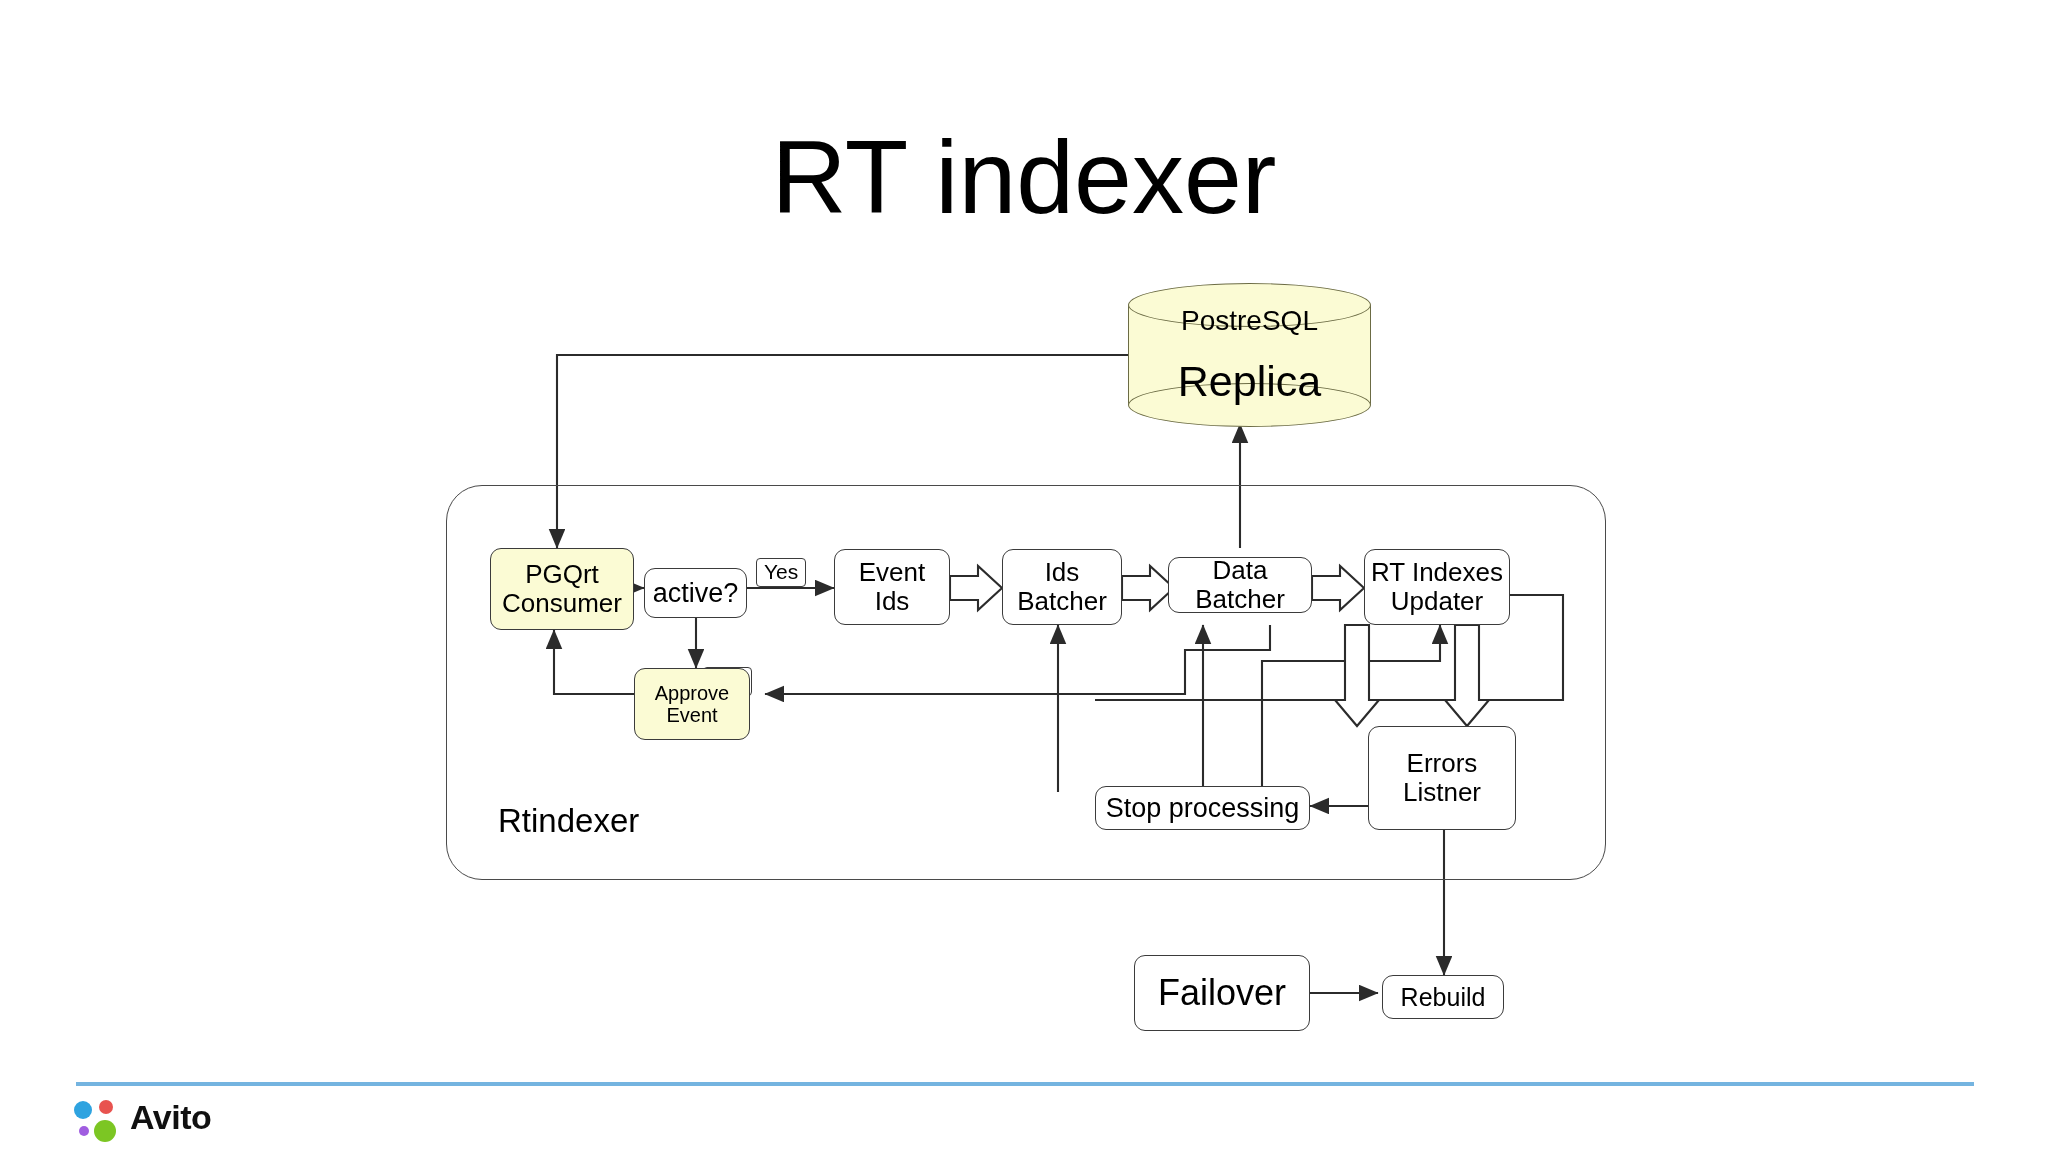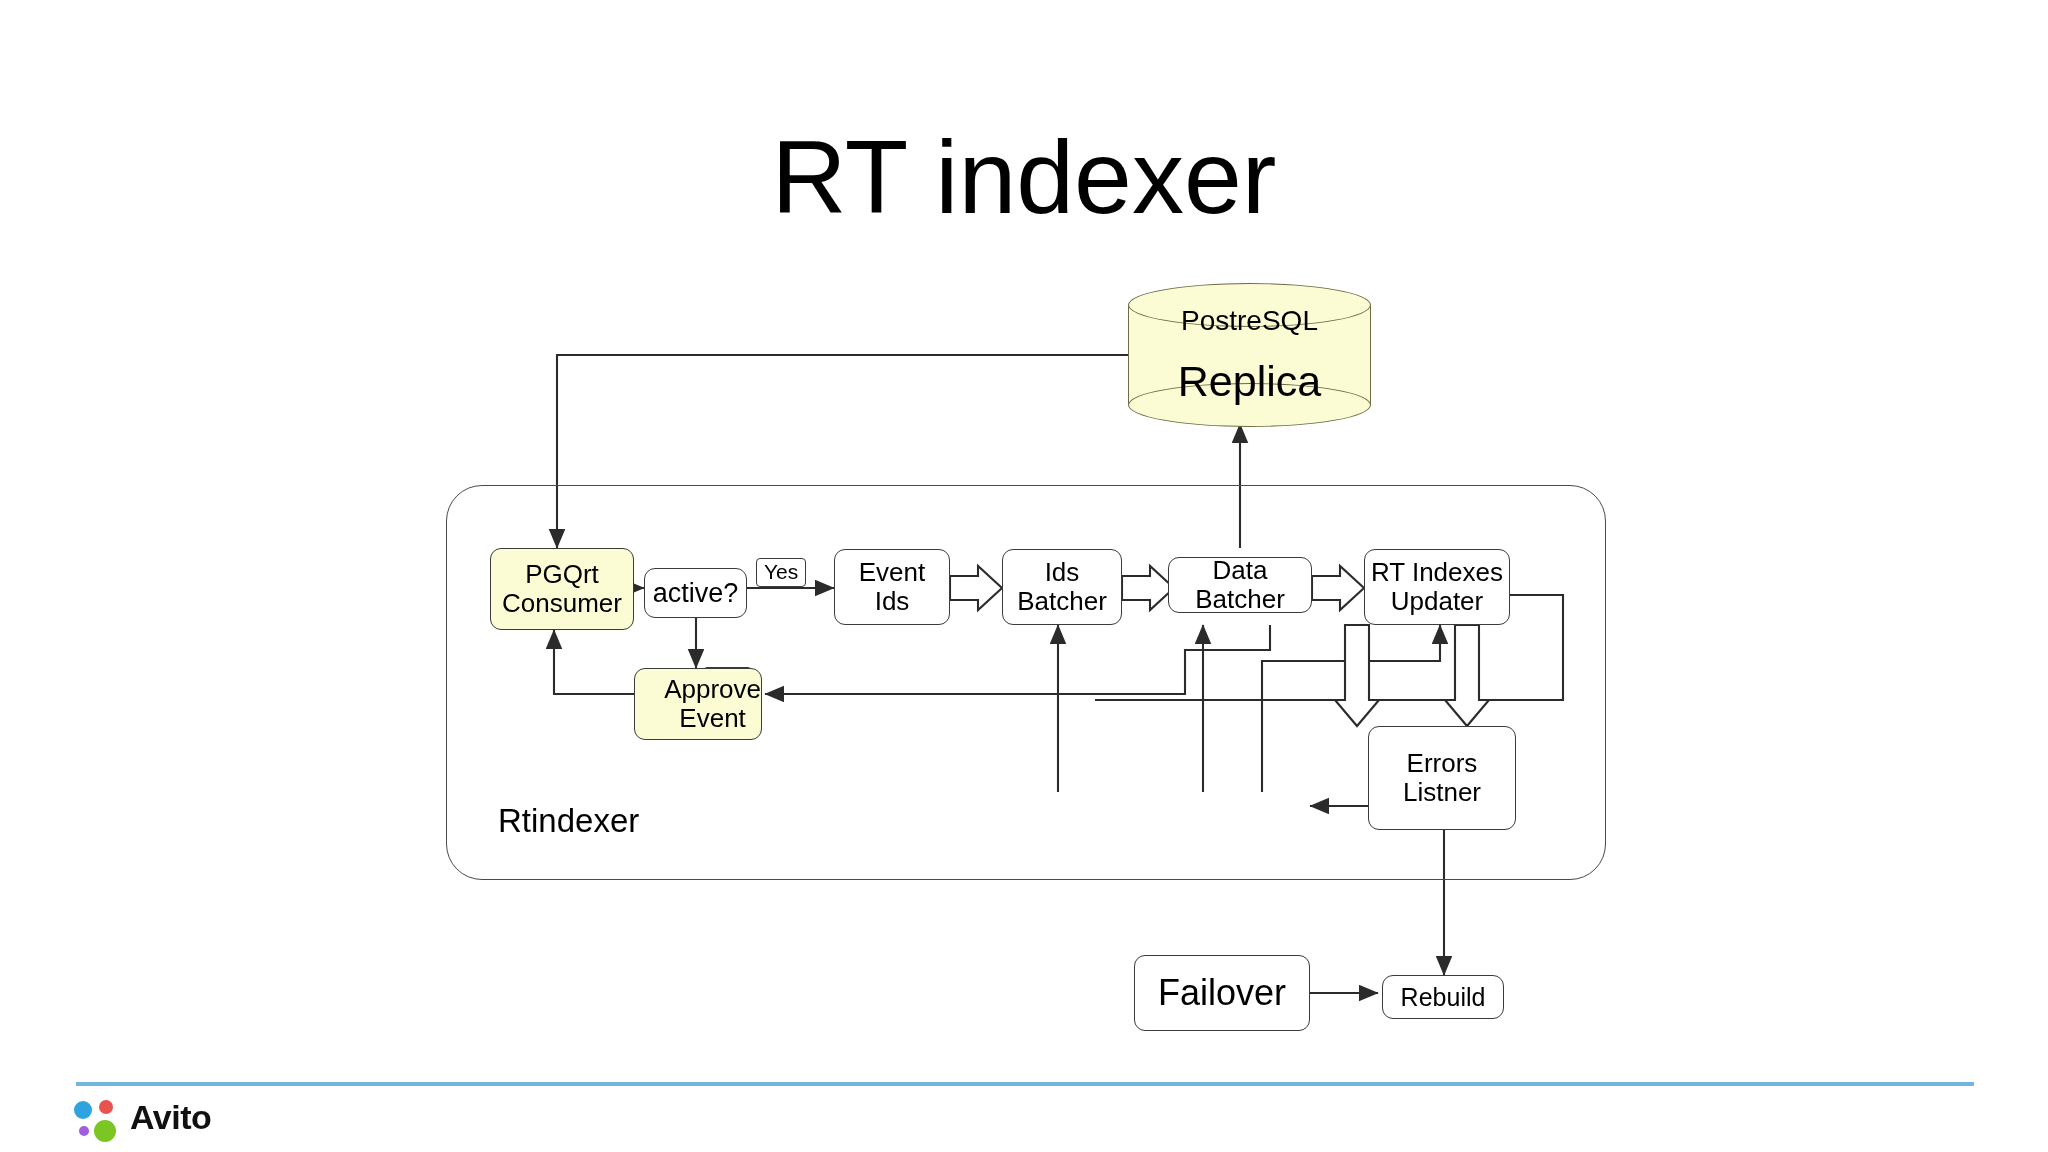--- a/index.html
+++ b/index.html
@@ -133,21 +133,21 @@
   </div>
 
   <div class="node" style="left:644px;top:568px;width:103px;height:50px;font-size:27px;">
     <span class="lbl">active?</span>
   </div>
 
   <div class="edgelbl" style="left:756px;top:558px;">Yes</div>
 
   <div class="edgelbl" style="left:703px;top:622px;margin-top:45px;">Not</div>
 
-  <div class="node yellow" style="left:634px;top:668px;width:128px;height:72px;font-size:26px;justify-content:flex-end;">
+  <div class="node yellow" style="left:634px;top:668px;width:116px;height:72px;font-size:20px;">
     <span class="lbl">Approve
 Event</span>
   </div>
 
   <div class="node" style="left:834px;top:549px;width:116px;height:76px;font-size:26px;">
     <span class="lbl">Event
 Ids</span>
   </div>
 
   <div class="node" style="left:1002px;top:549px;width:120px;height:76px;font-size:26px;">
@@ -163,20 +163,23 @@
   <div class="node" style="left:1364px;top:549px;width:146px;height:76px;font-size:26px;">
     <span class="lbl">RT Indexes
 Updater</span>
   </div>
 
   <div class="node" style="left:1368px;top:726px;width:148px;height:104px;font-size:26px;">
     <span class="lbl">Errors
 Listner</span>
   </div>
 
+  <div class="node" style="left:1095px;top:786px;width:215px;height:44px;font-size:27px;">
+    <span class="lbl">Stop processing</span>
+  </div>
 
   <div class="node" style="left:1134px;top:955px;width:176px;height:76px;font-size:36px;">
     <span class="lbl">Failover</span>
   </div>
 
   <div class="node" style="left:1382px;top:975px;width:122px;height:44px;font-size:25px;">
     <span class="lbl">Rebuild</span>
   </div>
 
   <div class="divider"></div>

